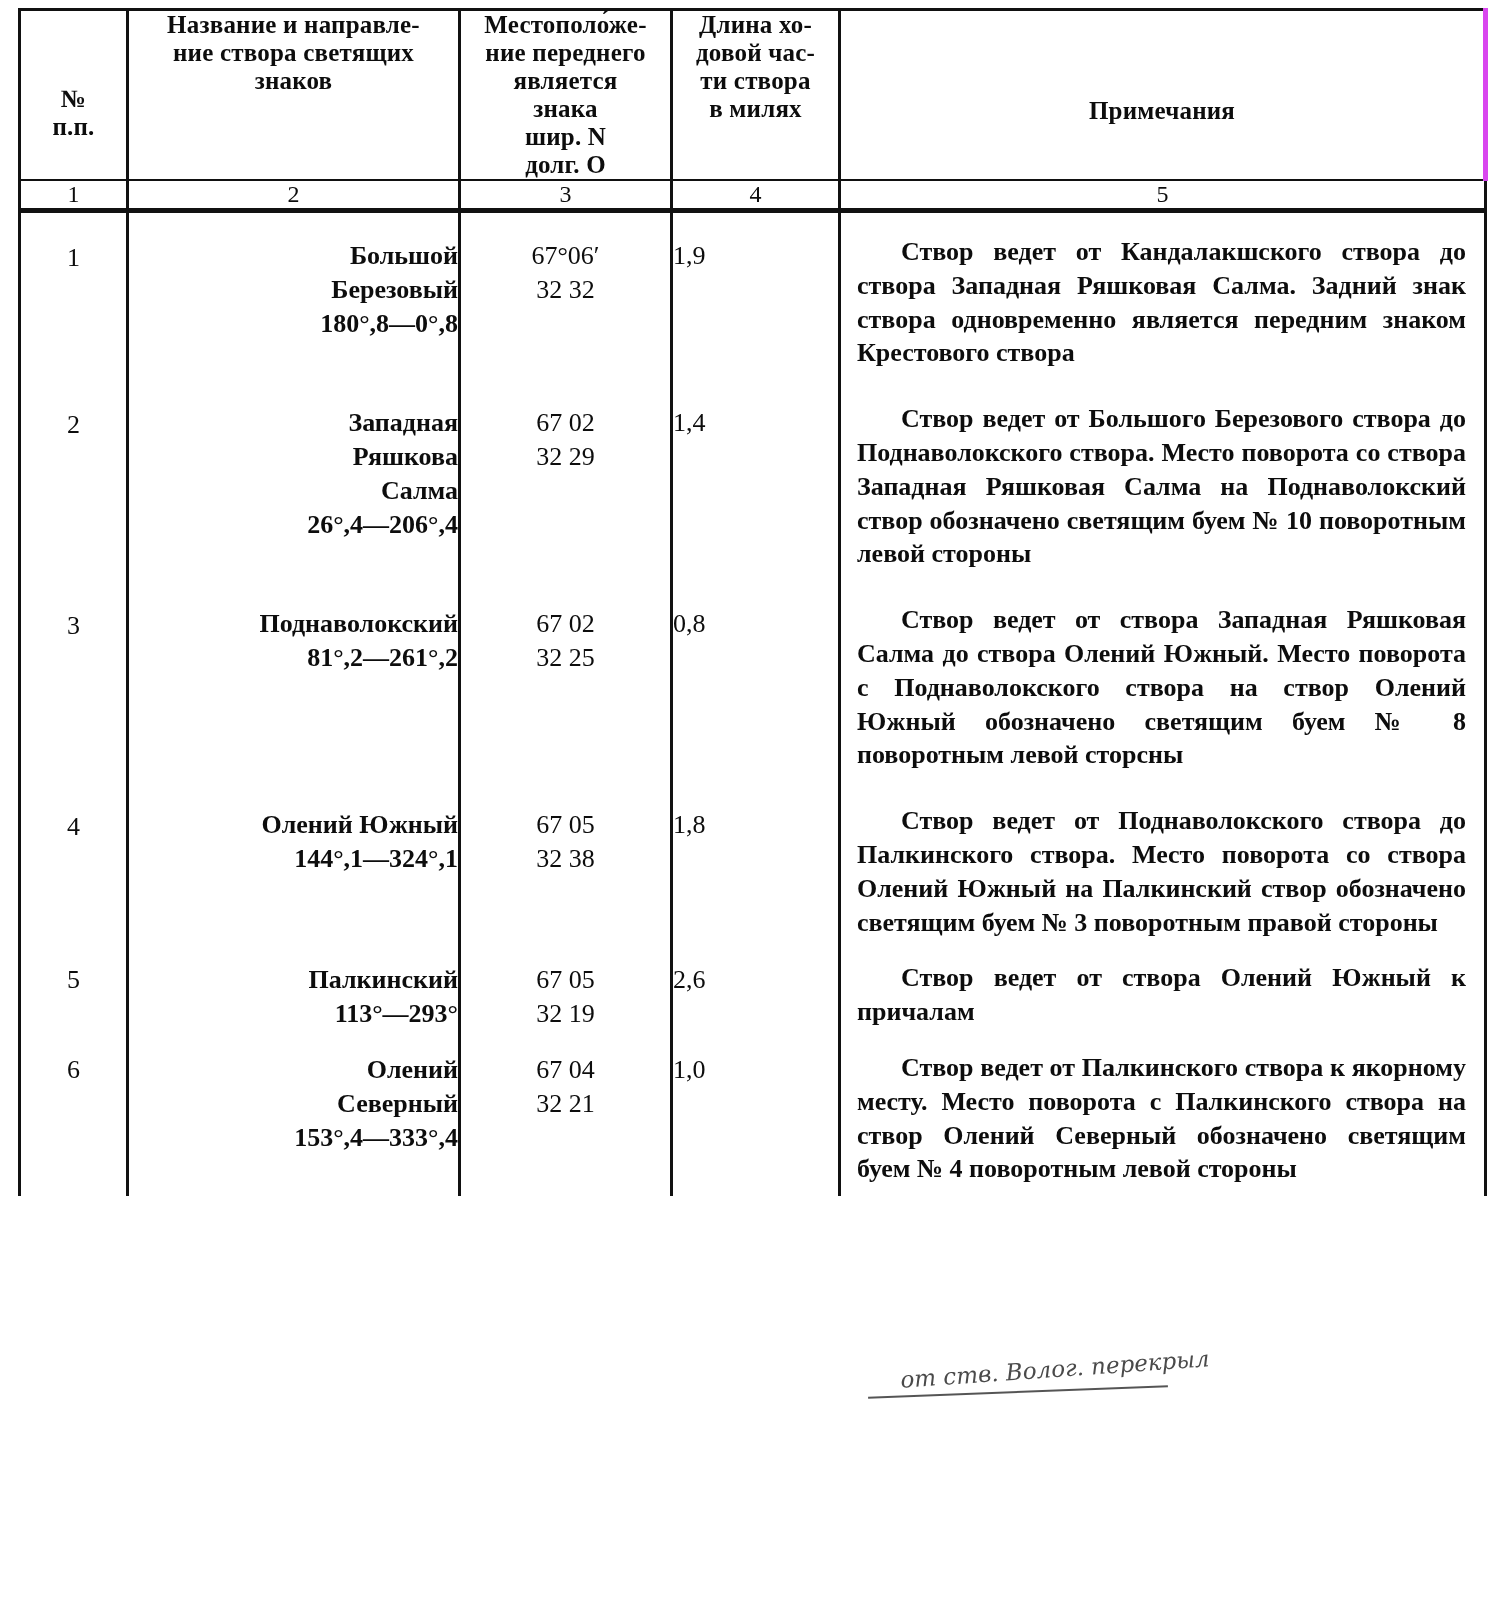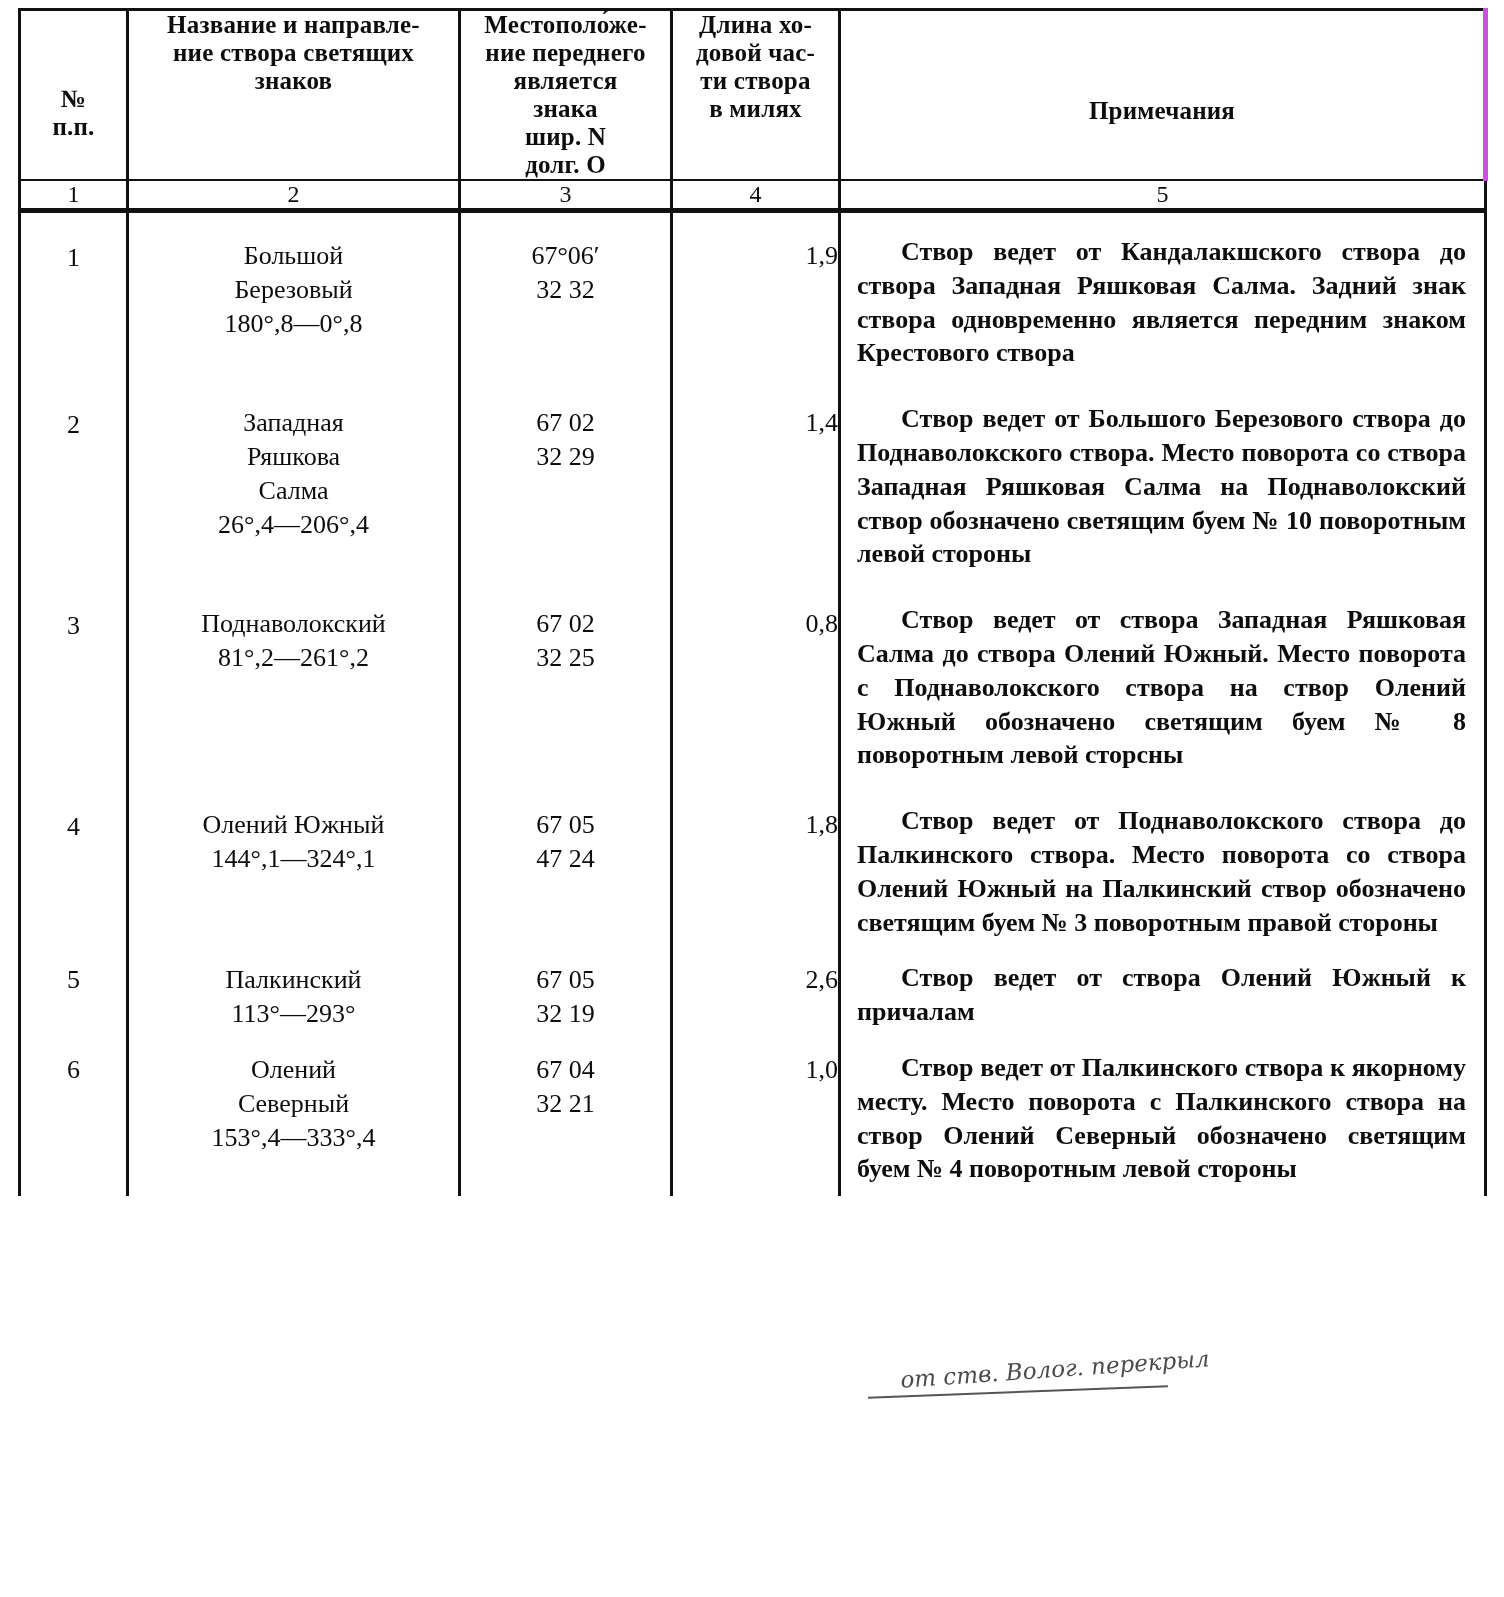--- a/index.html
+++ b/index.html
@@ -98,35 +98,35 @@
     line-height: 1.30;
     padding: 0;
   }
 
   td.col-no {
     text-align: center;
     font-size: 27px;
     padding-top: 28px !important;
   }
   td.col-name {
-    text-align: center;
-    font-weight: normal;
+    text-align: right;
+    font-weight: bold;
     font-size: 26px;
     padding-top: 26px !important;
     line-height: 1.26;
   }
   td.col-pos {
     text-align: center;
     font-size: 26px;
     padding-top: 26px !important;
     line-height: 1.22;
     font-weight: normal;
   }
   td.col-len {
-    text-align: right;
+    text-align: left;
     font-size: 26px;
     padding-top: 26px !important;
   }
   td.col-notes {
     text-align: justify;
     text-align-last: left;
     font-weight: bold;
     font-size: 26px;
     line-height: 1.30;
     padding: 22px 18px 10px 16px !important;
@@ -280,21 +280,21 @@
       </tr>
 
       <tr>
         <td class="col-no">4</td>
         <td class="col-name">
           <div class="nowrap">Олений Южный</div>
           <div class="nowrap">144°,1—324°,1</div>
         </td>
         <td class="col-pos">
           <div class="nowrap">67  05</div>
-          <div class="nowrap">47  24</div>
+          <div class="nowrap">32  38</div>
         </td>
         <td class="col-len">1,8</td>
         <td class="col-notes">Створ ведет от Поднаволокского створа до Палкинского створа. Место поворота со створа Олений Южный на Палкинский створ обозначено светящим буем № 3 поворотным правой стороны</td>
       </tr>
 
       <tr class="tight">
         <td class="col-no">5</td>
         <td class="col-name">
           <div class="nowrap">Палкинский</div>
           <div class="nowrap">113°—293°</div>

